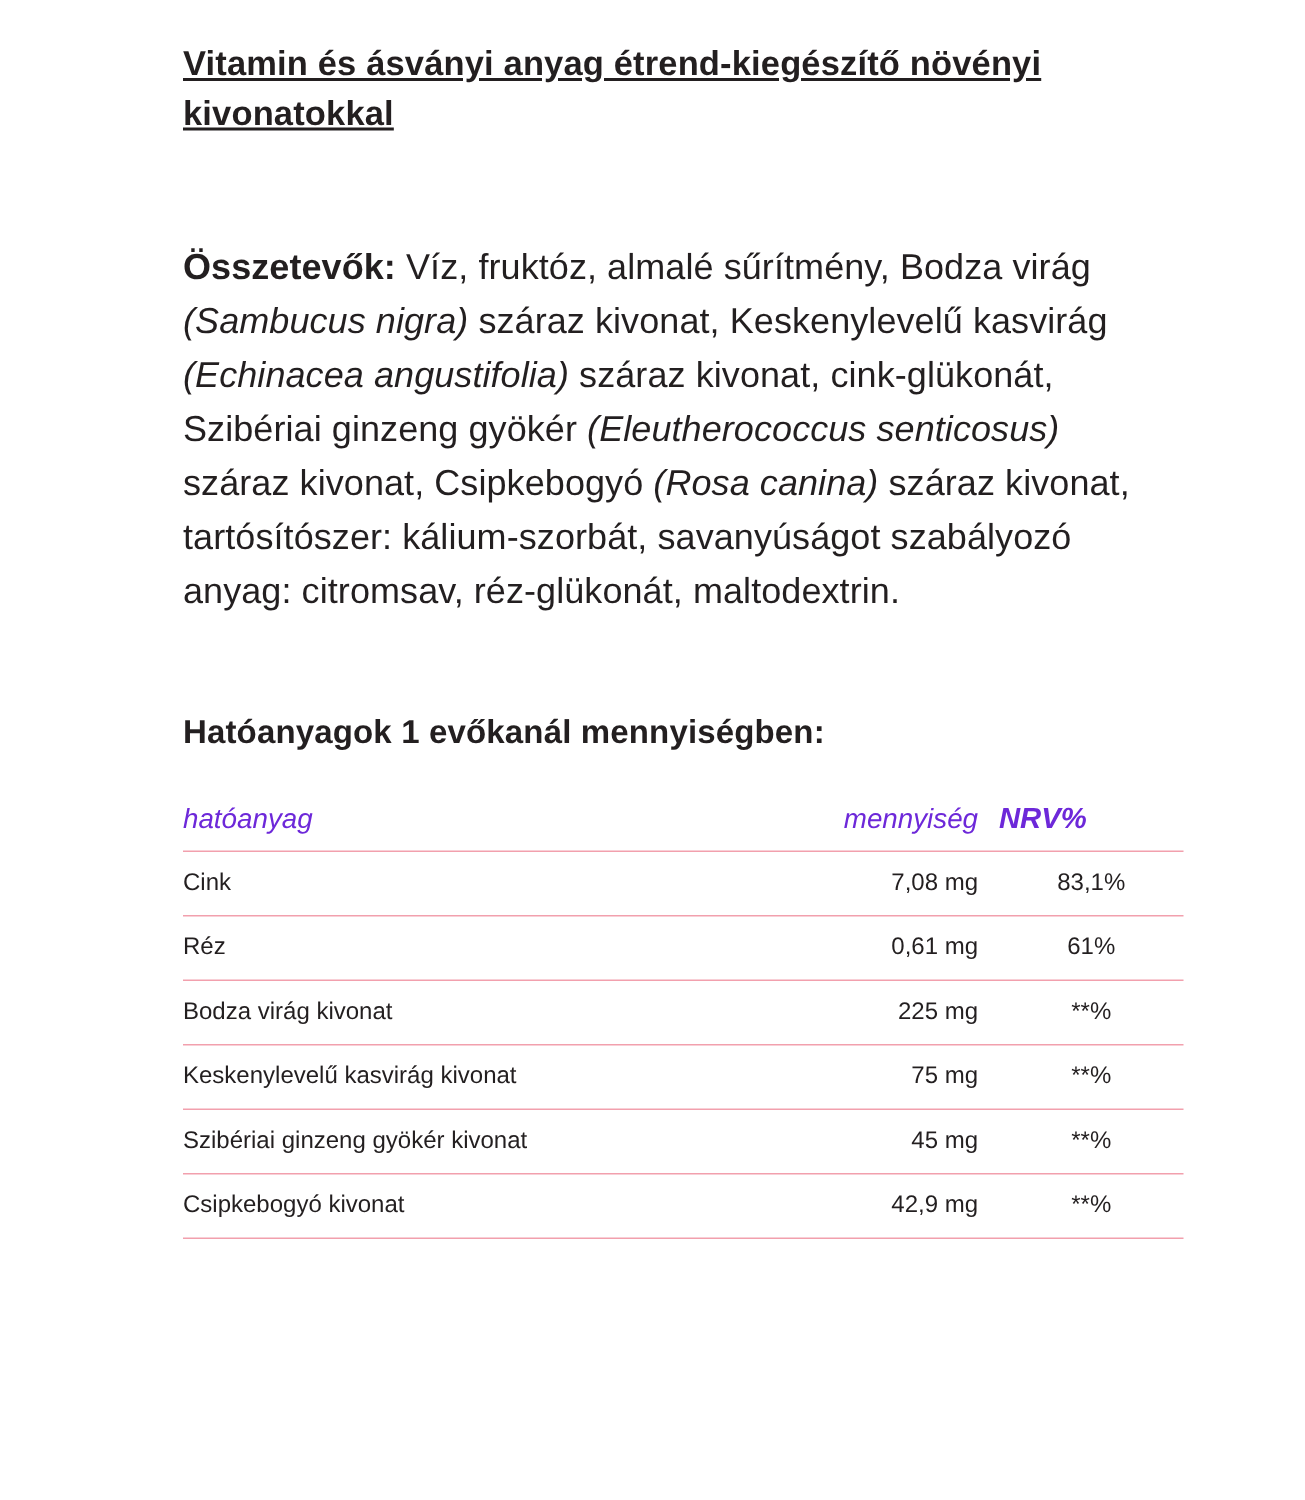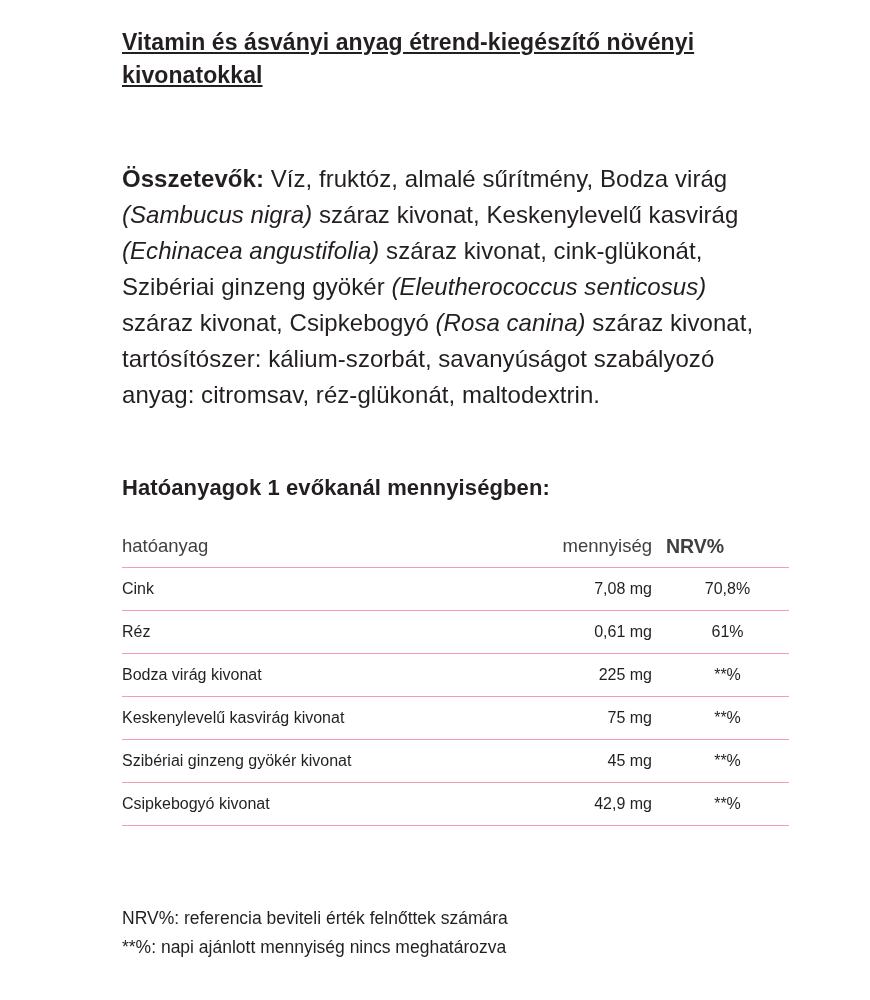--- a/index.html
+++ b/index.html
@@ -57,22 +57,23 @@
   }
   table.nutrients th,
   table.nutrients td {
     padding: 0;
     vertical-align: middle;
   }
   table.nutrients thead th {
     font-size: 18.5px;
     font-weight: normal;
     height: 42px;
-    color: #404040;
+    color: #6d28d9;
     border-bottom: 1.6px solid #f2a0ad;
+    font-style: italic;
   }
   table.nutrients thead th.c-name {
     text-align: left;
     width: 330px;
   }
   table.nutrients thead th.c-amount {
     text-align: right;
     width: 200px;
     padding-right: 14px;
   }
@@ -123,21 +124,21 @@
       <tr>
         <th class="c-name">hatóanyag</th>
         <th class="c-amount">mennyiség</th>
         <th class="c-nrv">NRV%</th>
       </tr>
     </thead>
     <tbody>
       <tr>
         <td class="c-name">Cink</td>
         <td class="c-amount">7,08 mg</td>
-        <td class="c-nrv">70,8%</td>
+        <td class="c-nrv">83,1%</td>
       </tr>
       <tr>
         <td class="c-name">Réz</td>
         <td class="c-amount">0,61 mg</td>
         <td class="c-nrv">61%</td>
       </tr>
       <tr>
         <td class="c-name">Bodza virág kivonat</td>
         <td class="c-amount">225 mg</td>
         <td class="c-nrv">**%</td>
@@ -153,18 +154,14 @@
         <td class="c-nrv">**%</td>
       </tr>
       <tr>
         <td class="c-name">Csipkebogyó kivonat</td>
         <td class="c-amount">42,9 mg</td>
         <td class="c-nrv">**%</td>
       </tr>
     </tbody>
   </table>
 
-  <div class="footnotes">
-    <div>NRV%: referencia beviteli érték felnőttek számára</div>
-    <div>**%: napi ajánlott mennyiség nincs meghatározva</div>
-  </div>
 
 </div>
 
 </body></html>

